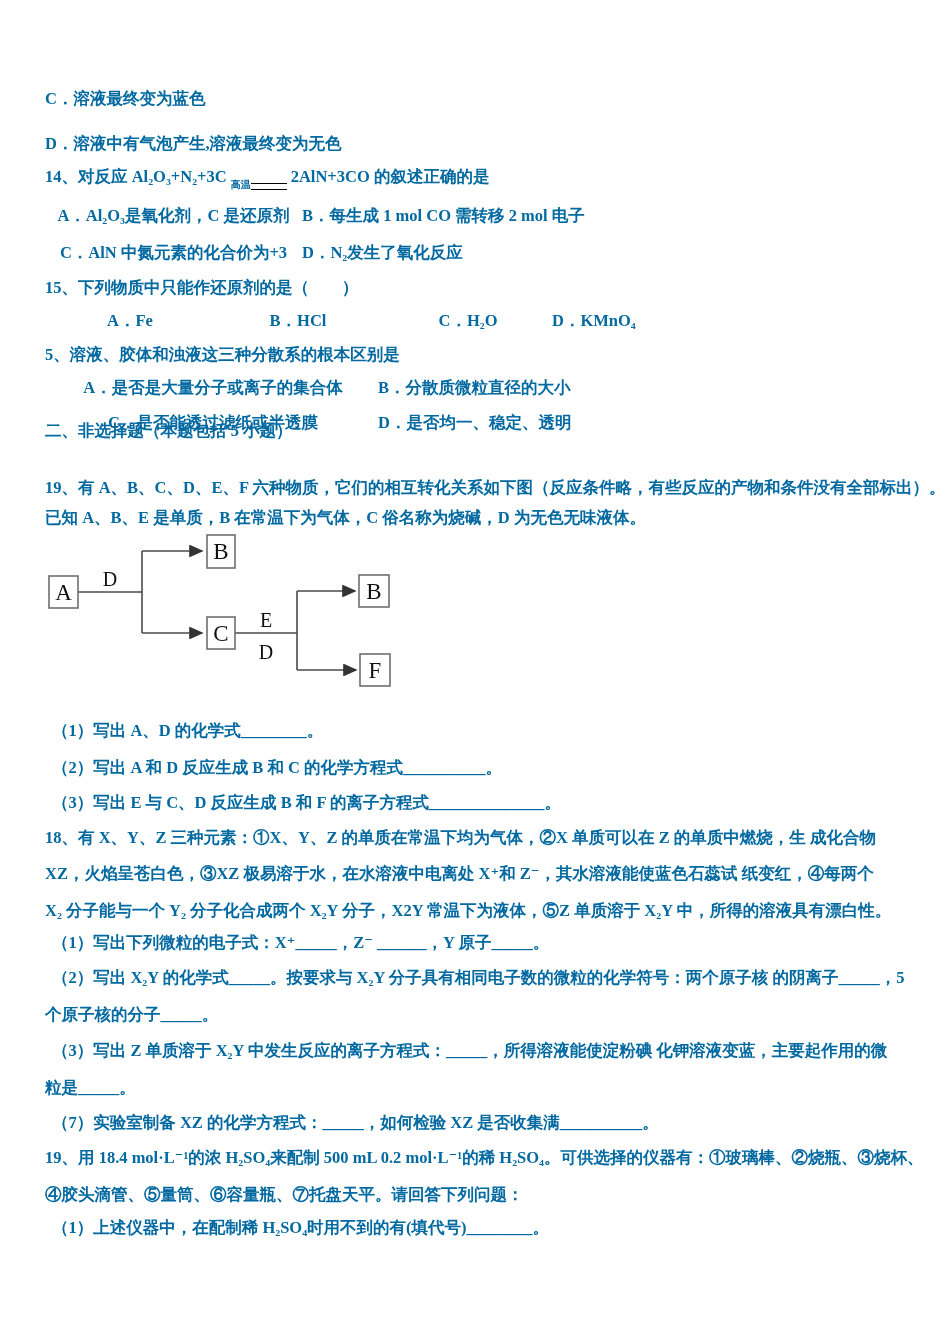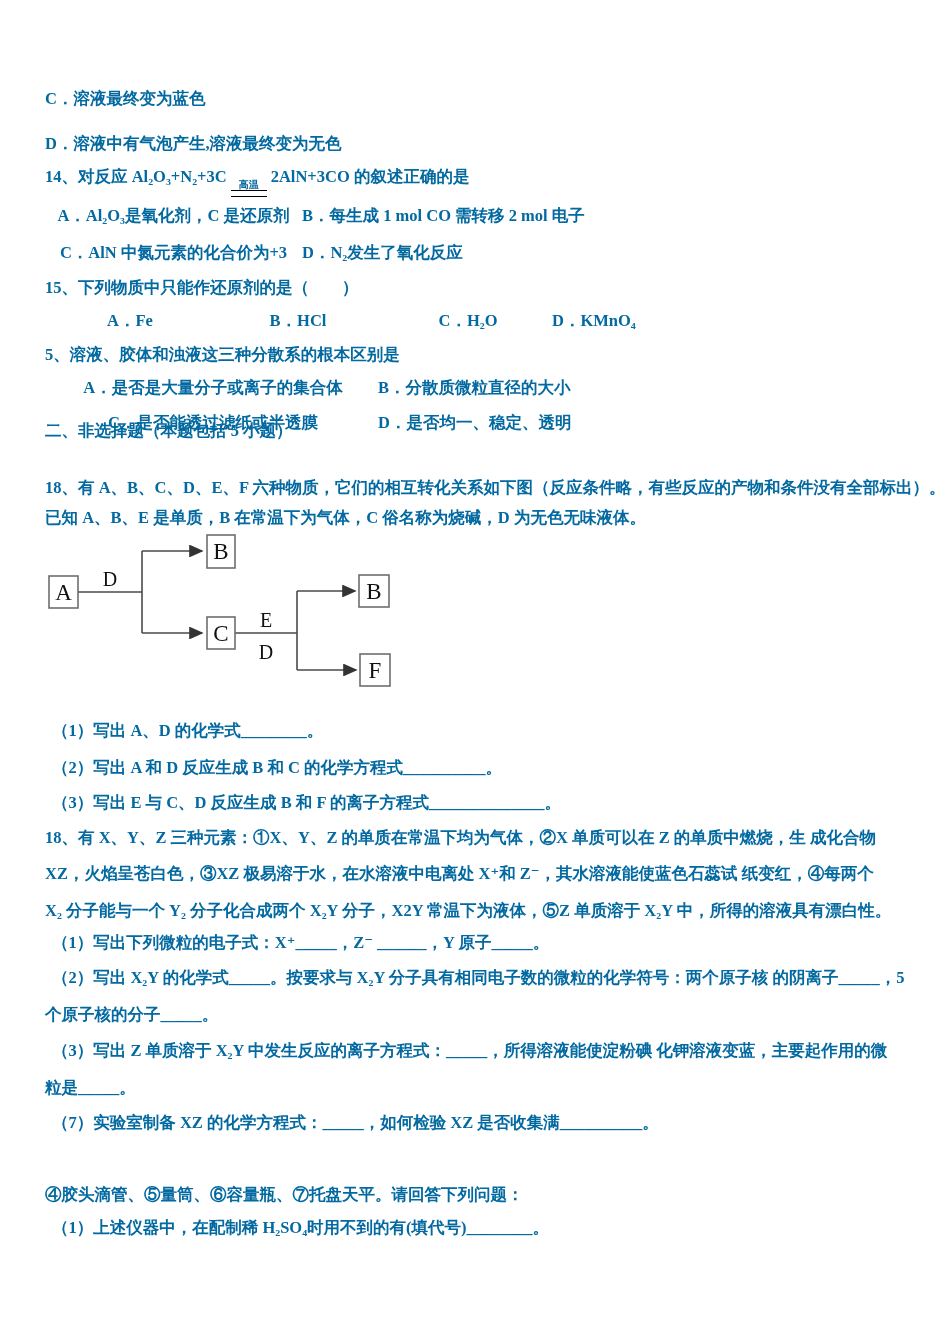--- a/index.html
+++ b/index.html
@@ -18,22 +18,22 @@
     margin:0;
     font-size:16.5px;
     line-height:22px;
     white-space:pre;
   }
   .indent{left:52px;text-align:center;}
   .opt{display:inline-block;text-align:center;}
   
   .cond{
     display:inline-flex;
-    flex-direction:column;
-    align-items:center;
+    flex-direction:row;
+    align-items:flex-end;
     vertical-align:-6px;
     margin:0 4px;
   }
   .cond-text{font-size:10px;line-height:11px;font-weight:700;}
   .cond-eq{
     width:36px;height:5px;
     border-top:1.8px solid #000;
     border-bottom:1.8px solid #000;
   }
   .diagram{position:absolute;left:40px;top:528px;}
@@ -61,21 +61,21 @@
 
   <p class="ln" style="top:277px">15、下列物质中只能作还原剂的是（        ）</p>
   <p class="ln" style="top:310px;left:48px"><span class="opt" style="width:164px">A．Fe</span><span class="opt" style="width:172px">B．HCl</span><span class="opt" style="width:168px">C．H₂O</span><span class="opt">D．KMnO₄</span></p>
 
   <p class="ln" style="top:344px">5、溶液、胶体和浊液这三种分散系的根本区别是</p>
   <p class="ln" style="top:377px;left:48px"><span class="opt" style="width:330px">A．是否是大量分子或离子的集合体</span><span class="opt">B．分散质微粒直径的大小</span></p>
   <p class="ln" style="top:412px;left:48px"><span class="opt" style="width:330px">C．是否能透过滤纸或半透膜</span><span class="opt">D．是否均一、稳定、透明</span></p>
 
   <p class="ln" style="top:420px">二、非选择题（本题包括 5 小题）</p>
 
-  <p class="ln" style="top:477px">18、有 A、B、C、D、E、F 六种物质，它们的相互转化关系如下图（反应条件略，有些反应的产物和条件没有全部标出）。</p>
+  <p class="ln" style="top:477px">19、有 A、B、C、D、E、F 六种物质，它们的相互转化关系如下图（反应条件略，有些反应的产物和条件没有全部标出）。</p>
   <p class="ln" style="top:507px">已知 A、B、E 是单质，B 在常温下为气体，C 俗名称为烧碱，D 为无色无味液体。</p>
 
   <svg class="diagram" width="420" height="178" viewBox="0 0 420 178">
     <defs>
       <marker id="arr" markerWidth="9" markerHeight="8" refX="8" refY="4" orient="auto">
         <path d="M0,0 L9,4 L0,8 Z" fill="#333"></path>
       </marker>
     </defs>
 
     <line x1="38" y1="64" x2="102" y2="64"></line>
@@ -112,16 +112,17 @@
   <p class="ln" style="top:863px">XZ，火焰呈苍白色，③XZ 极易溶于水，在水溶液中电离处 X⁺和 Z⁻，其水溶液能使蓝色石蕊试 纸变红，④每两个</p>
   <p class="ln" style="top:900px">X₂ 分子能与一个 Y₂ 分子化合成两个 X₂Y 分子，X2Y 常温下为液体，⑤Z 单质溶于 X₂Y 中，所得的溶液具有漂白性。</p>
 
   <p class="ln indent" style="top:932px">（1）写出下列微粒的电子式：X⁺_____，Z⁻ ______，Y 原子_____。</p>
   <p class="ln indent" style="top:967px">（2）写出 X₂Y 的化学式_____。按要求与 X₂Y 分子具有相同电子数的微粒的化学符号：两个原子核 的阴离子_____，5</p>
   <p class="ln" style="top:1004px">个原子核的分子_____。</p>
   <p class="ln indent" style="top:1040px">（3）写出 Z 单质溶于 X₂Y 中发生反应的离子方程式：_____，所得溶液能使淀粉碘 化钾溶液变蓝，主要起作用的微</p>
   <p class="ln" style="top:1077px">粒是_____。</p>
   <p class="ln indent" style="top:1112px">（7）实验室制备 XZ 的化学方程式：_____，如何检验 XZ 是否收集满__________。</p>
 
+  <p class="ln" style="top:1147px">19、用 18.4 mol·L⁻¹的浓 H₂SO₄来配制 500 mL 0.2 mol·L⁻¹的稀 H₂SO₄。可供选择的仪器有：①玻璃棒、②烧瓶、③烧杯、</p>
   <p class="ln" style="top:1184px">④胶头滴管、⑤量筒、⑥容量瓶、⑦托盘天平。请回答下列问题：</p>
   <p class="ln indent" style="top:1217px">（1）上述仪器中，在配制稀 H₂SO₄时用不到的有(填代号)________。</p>
 
 </div>
 
 </body></html>

